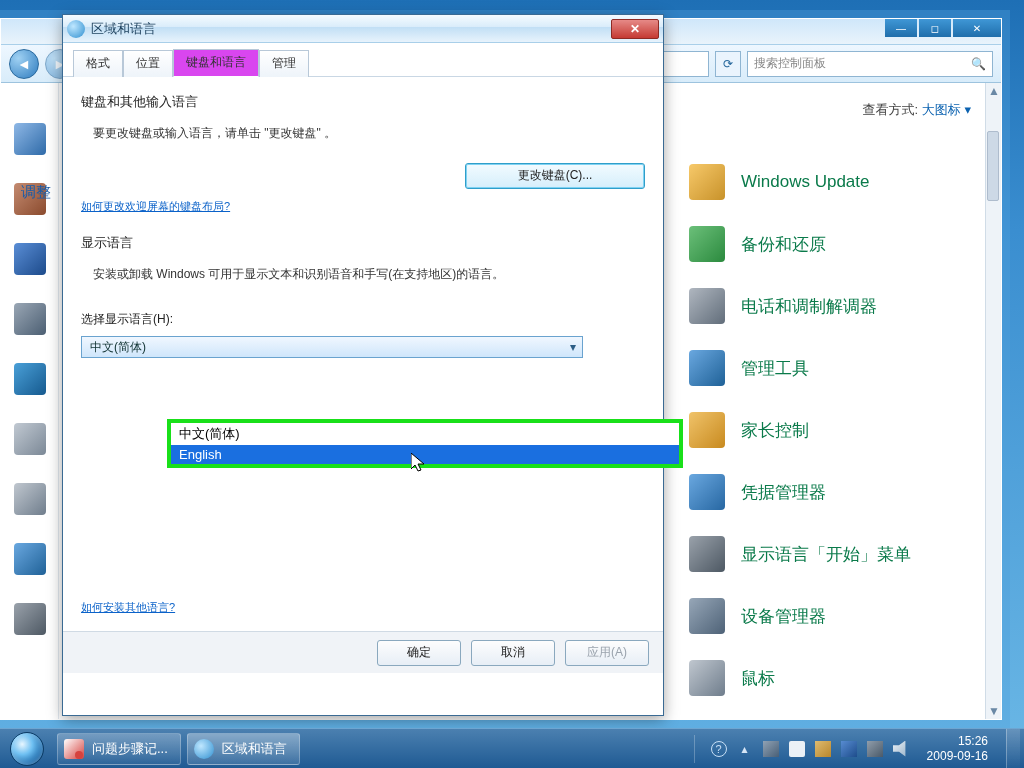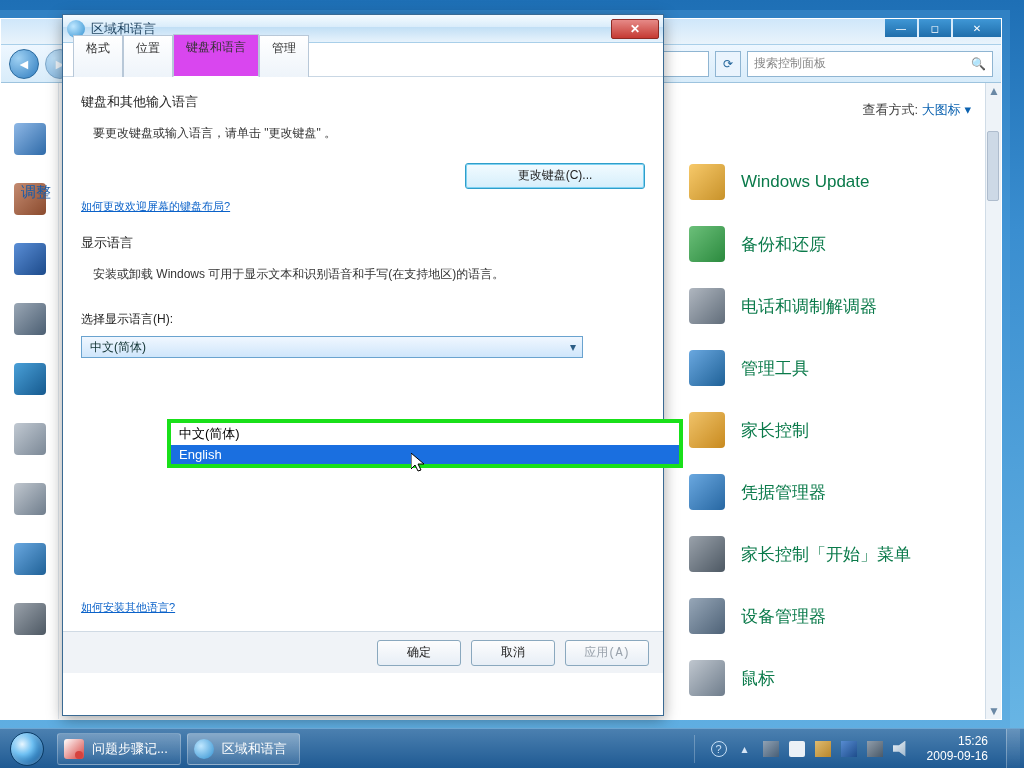--- a/index.html
+++ b/index.html
@@ -76,21 +76,21 @@
   }
   .dlg-icon{width:18px;height:18px;margin-right:6px;border-radius:50%;
     background:radial-gradient(circle at 35% 35%, #bfe7ff, #2f8fd0);}
   .dlg-title{font-size:13px;color:#1b3f5c;}
   .dlg-close{margin-left:auto;width:48px;height:20px;
     background:linear-gradient(180deg,#e68a87,#c53a33);
     border:1px solid #8e2a24;border-radius:2px;color:#fff;
     display:flex;align-items:center;justify-content:center;font-weight:bold;}
 
   .dlg-tabs{display:flex; gap:0; padding:8px 10px 0 10px; border-bottom:1px solid #c9d7e4; height:34px; align-items:flex-end;}
-  .tab{ padding:4px 12px 20px; border:1px solid #b8c8d8; border-bottom:none;
+  .tab{ padding:4px 12px 5px; border:1px solid #b8c8d8; border-bottom:none;
         background:linear-gradient(180deg,#fff,#eef4fa); font-size:12px; color:#333;
         position:relative; top:1px; }
   .tab.active{ background:#d946ef; border-bottom:1px solid #fff; font-weight:normal; z-index:2; }
 
   .dlg-content{ padding:12px 18px 0 18px; position:relative; height:596px;}
   .group-title{ font-size:13px; color:#222; margin-top:4px; margin-bottom:8px;}
   .group-body{ padding:4px 0 12px 12px; font-size:12px; color:#333; line-height:1.8;}
   .btnrow-right{ display:flex; justify-content:flex-end; margin:6px 0 10px 0;}
   .btnrow-center{ display:flex; justify-content:center; margin:6px 0 10px 0;}
   .winbtn{
@@ -120,21 +120,21 @@
   .dropdown .opt{ padding:2px 8px; }
   .dropdown .opt.sel{ background:#1a6fe0; color:#fff; }
   .cursor-arrow{position:absolute;left:348px;top:438px;pointer-events:none;}
 
   .dlg-footerlink{ position:absolute; left:18px; bottom:58px;}
   .dlg-buttons{
     position:absolute; left:0; right:0; bottom:0; height:42px;
     background:#f0f3f7; border-top:1px solid #d0dae4;
     display:flex; align-items:center; justify-content:flex-end; gap:10px; padding:0 14px;
   }
-  .dlg-buttons .winbtn{min-width:84px;font-family:Liberation Mono, monospace;}
+  .dlg-buttons .winbtn{min-width:84px;}
   .dlg-buttons .winbtn.disabled{color:#9aa3ad;}
 
   
   .taskbar{
     position:absolute; left:0; right:0; bottom:0; height:40px;
     background:linear-gradient(180deg,#4b80b0 0%, #1f5a93 100%);
     border-top:1px solid #6ea5d1; display:flex; align-items:center;margin-top:48px;
   }
   .start{
     width:54px;height:40px; display:flex;align-items:center;justify-content:center;
@@ -244,21 +244,21 @@
         <div class="item">
             <div class="iic c12"></div>
             <span class="txt">家长控制</span>
           </div>
         <div class="item">
             <div class="iic c13"></div>
             <span class="txt">凭据管理器</span>
           </div>
         <div class="item">
             <div class="iic c14"></div>
-            <span class="txt">家长控制「开始」菜单</span>
+            <span class="txt">显示语言「开始」菜单</span>
           </div>
         <div class="item">
             <div class="iic c15"></div>
             <span class="txt">设备管理器</span>
           </div>
         <div class="item">
             <div class="iic c7"></div>
             <span class="txt">鼠标</span>
           </div>
       </div>

